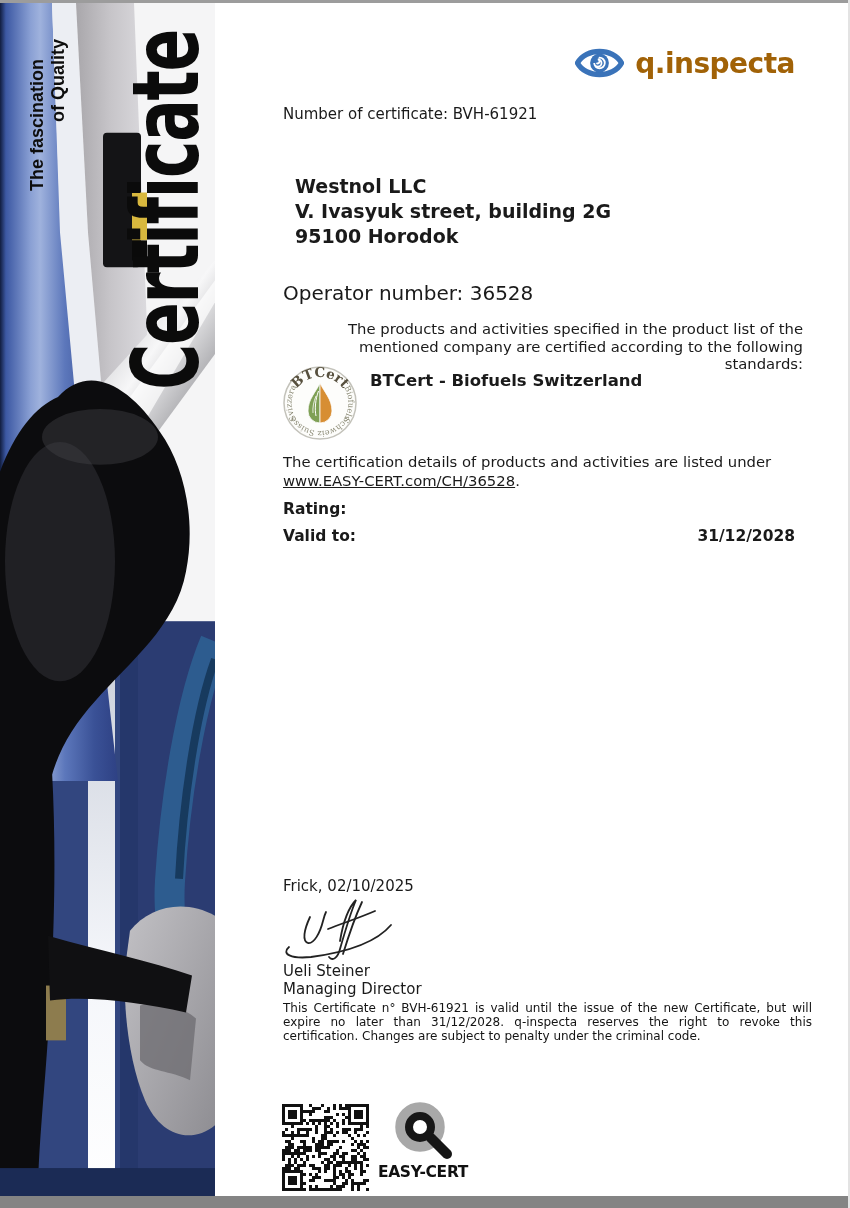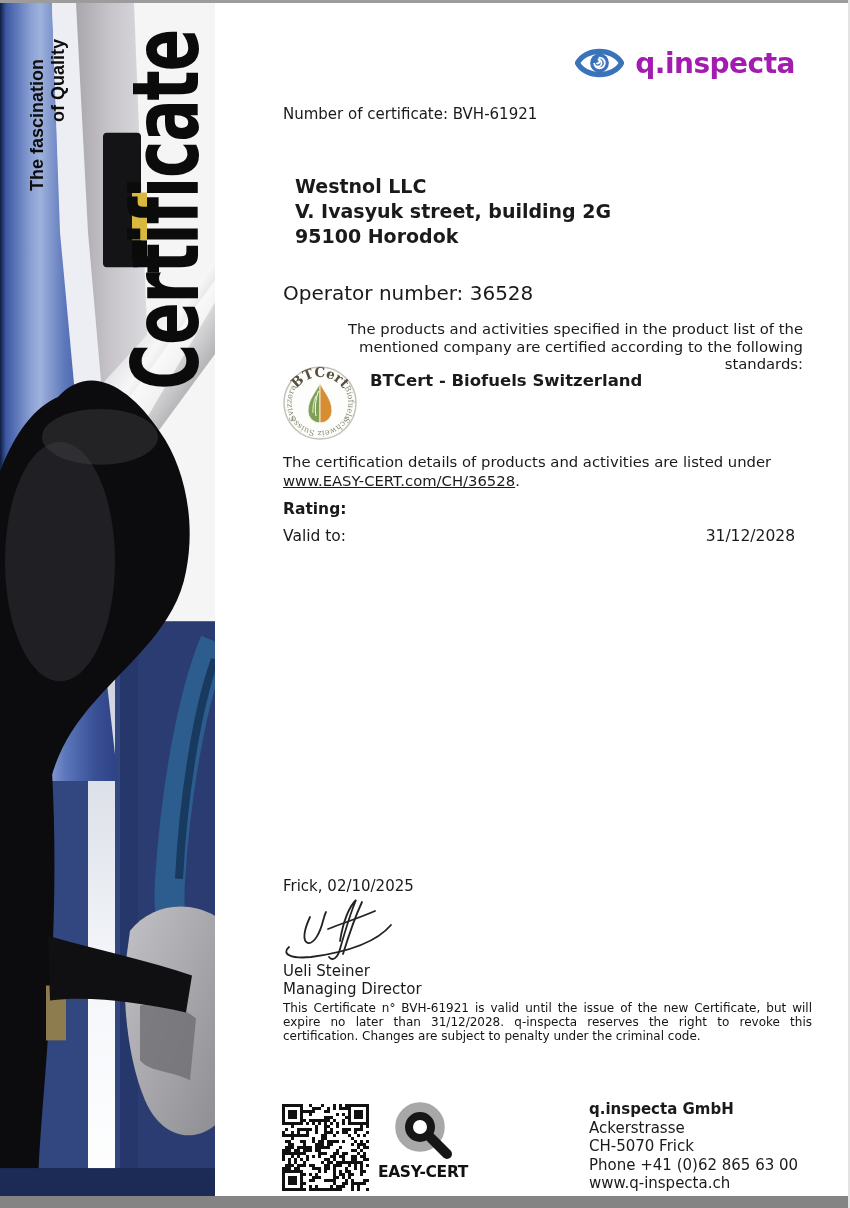--- a/index.html
+++ b/index.html
@@ -15,35 +15,35 @@
   .tagline{position:absolute;left:27px;top:188px;width:152px;transform:rotate(-90deg);
            transform-origin:0 0;text-align:left;font-family:"Liberation Sans",sans-serif;
            font-weight:bold;font-size:18px;line-height:21px;color:#0d0d0d;z-index:3;}
   .tagline .l2{text-align:right;}
   .vert-title{position:absolute;left:120px;top:387px;transform:rotate(-90deg) scaleX(0.68);
               transform-origin:0 0;font-size:93px;line-height:1;font-weight:bold;
               letter-spacing:-2px;color:#0b0b0b;white-space:nowrap;z-index:3;}
 
   
   .brand{position:absolute;right:55px;top:41px;display:flex;align-items:center;gap:11px;}
-  .brand-text{font-size:28px;font-weight:bold;color:#a21caf;letter-spacing:-0.5px;}
+  .brand-text{font-size:28px;font-weight:bold;color:#a16207;letter-spacing:-0.5px;}
 
   
   .abs{position:absolute;}
   .cert-number{left:283px;top:105px;font-size:15px;}
   .company{left:283px;top:174px;font-size:19px;font-weight:bold;line-height:25px;margin-left:12px;}
   .operator{left:283px;top:281px;font-size:20px;}
   .intro{left:283px;top:320px;width:520px;font-size:14.8px;line-height:17.5px;text-align:right;}
   .seal{left:283px;top:366px;}
   .standard-label{left:370px;top:371px;font-size:16.5px;font-weight:bold;}
   .details{left:283px;top:452px;width:520px;font-size:14.8px;line-height:19px;}
   .details a{color:#1a1a1a;text-decoration:underline;cursor:pointer;}
   .rating{left:283px;top:500px;font-size:15.5px;font-weight:bold;}
   .valid-row{left:283px;top:527px;width:512px;display:flex;justify-content:space-between;
-             font-size:15.5px;font-weight:normal;}
+             font-size:15.5px;font-weight:bold;}
   .place-date{left:283px;top:877px;font-size:15px;}
   .signature{left:283px;top:897px;}
   .signer{left:283px;top:963px;font-size:15px;line-height:17.5px;}
   .fine-print{left:283px;top:1001px;width:529px;font-size:12px;line-height:14px;
               text-align:justify;color:#141414;}
 
   
   .qr{left:282px;top:1104px;}
   .easycert-logo{left:392px;top:1100px;}
   .easycert-label{left:368px;top:1163px;width:110px;text-align:center;font-size:15.5px;
@@ -631,24 +631,17 @@
 
   <div class="abs easycert-logo">
     <svg width="64" height="62" viewBox="0 0 64 62">
       <circle cx="28" cy="27" r="19.5" stroke="#a8a8a8" stroke-width="10.5" fill="none"></circle>
       <line x1="39" y1="38" x2="55" y2="54" stroke="#161616" stroke-width="10" stroke-linecap="round"></line>
       <circle cx="28" cy="27" r="11" stroke="#161616" stroke-width="8" fill="#fff"></circle>
     </svg>
   </div>
   <div class="abs easycert-label">EASY-CERT</div>
 
-  <div class="abs address">
-    <div class="co">q.inspecta GmbH</div>
-    <div>Ackerstrasse</div>
-    <div>CH-5070 Frick</div>
-    <div>Phone +41 (0)62 865 63 00</div>
-    <div><a>www.q-inspecta.ch</a></div>
-  </div>
 
   <div class="top-border"></div>
   <div class="bottom-bar"></div>
   <div class="right-edge"></div>
 </div>
 
 </body></html>

